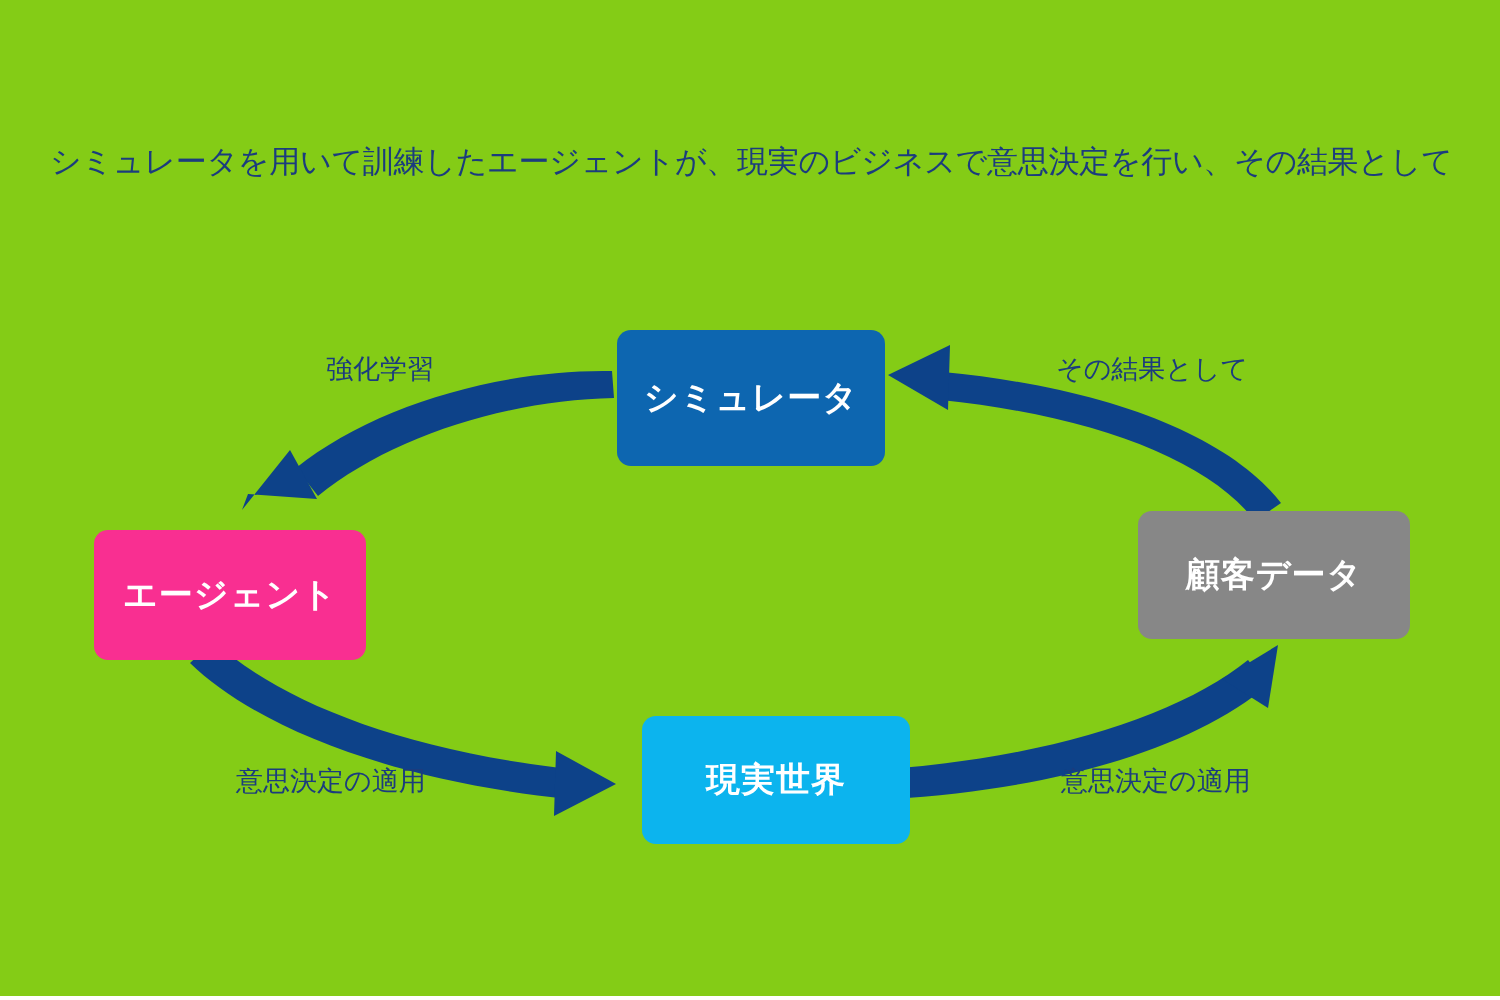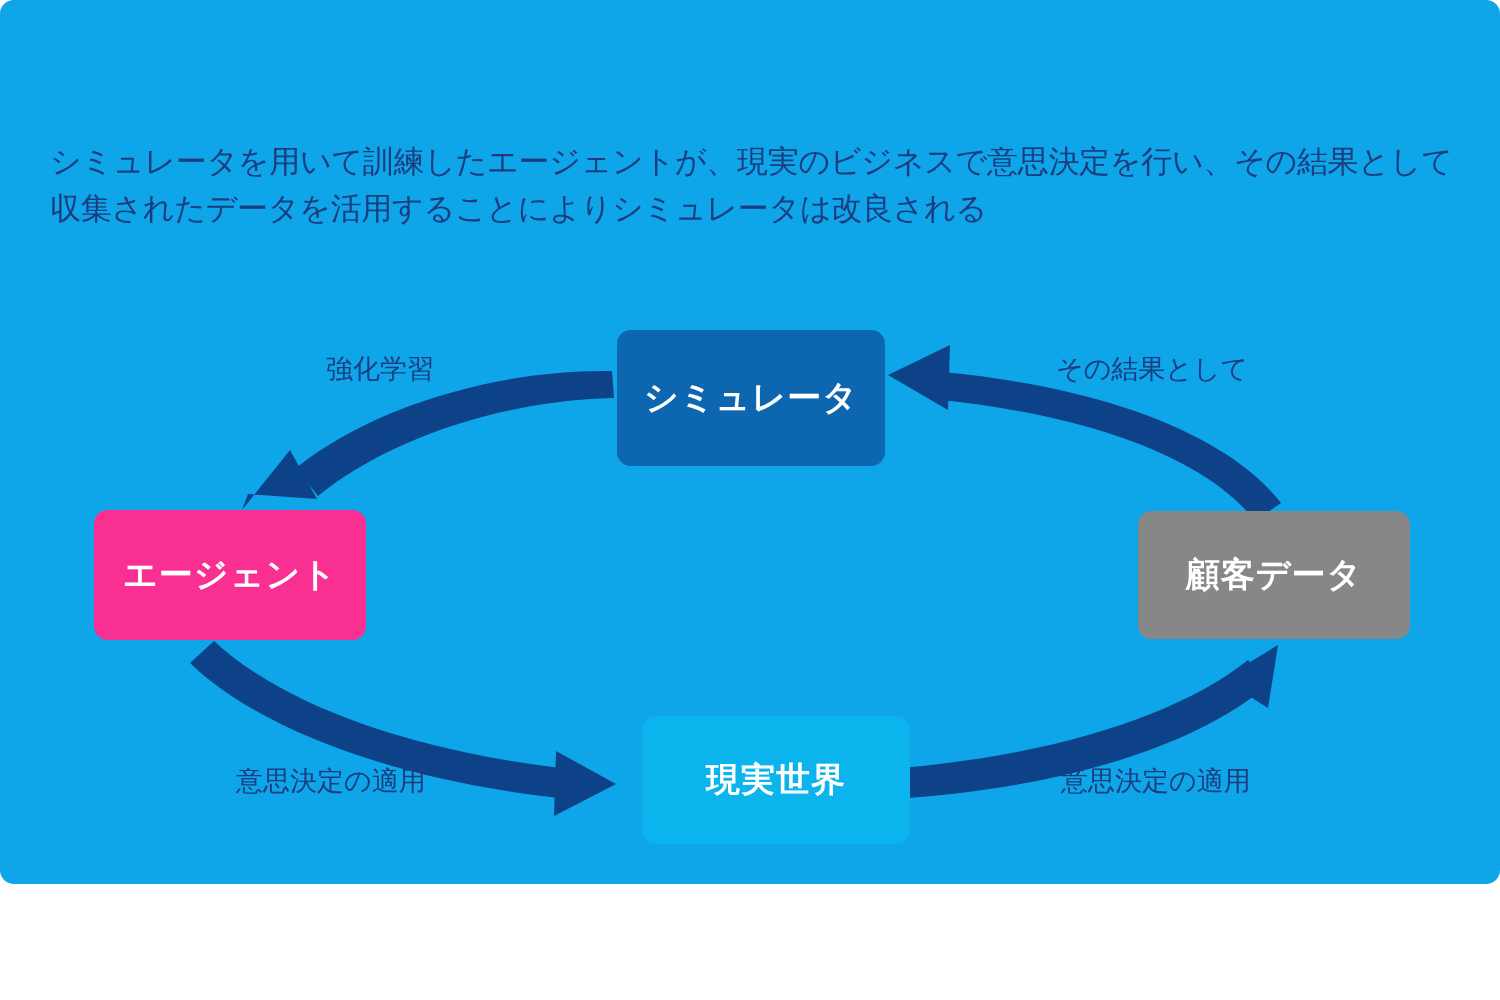--- a/index.html
+++ b/index.html
@@ -10,23 +10,22 @@
   body {
     width: 1500px;
     height: 1000px;
     font-family: "Liberation Sans", "DejaVu Sans", sans-serif;
     overflow: hidden;
     position: relative;
   }
   #canvas {
     position: relative;
     width: 1500px;
-    height: 884px;
-    background: #0ea5e9;
-    border-radius: 14px;
+    height: 996px;
+    background: #84cc16;
   }
 
   
   .title-block {
     position: absolute;
     left: 50px;
     top: 138px;
     width: 1420px;
   }
   .title-line {
@@ -88,21 +87,20 @@
   .label-apply       { left: 236px;  top: 764px; }
   .label-record      { left: 1061px; top: 764px; }
 </style>
 </head>
 <body style="background: rgb(255, 255, 255);">
 
 <div id="canvas">
 
   <div class="title-block">
     <div class="title-line" style="color: rgb(27, 60, 126);">シミュレータを用いて訓練したエージェントが、現実のビジネスで意思決定を行い、その結果として</div>
-    <div class="title-line" style="color: rgb(27, 60, 126);">収集されたデータを活用することによりシミュレータは改良される</div>
   </div>
 
   <svg id="arrow-layer" viewBox="0 0 1500 1000">
 
     <g>
       <path d="M 612,371
                C 500,369 373,406 296,468
                L 318,496
                C 392,436 508,400 614,398 Z" fill="#0d4289"></path>
       <polygon points="242,510 290,450 317,499 248,494" fill="#0d4289"></polygon>
@@ -130,21 +128,21 @@
                L 941,400
                C 1094,416 1208,460 1255,521 Z" fill="#0d4289"></path>
       <polygon points="888,375 950,345 948,410" fill="#0d4289"></polygon>
     </g>
   </svg>
 
   <div class="node node-simulator" style="background: rgb(13, 102, 176); color: rgb(255, 255, 255);">
     <span>シミュレータ</span>
   </div>
 
-  <div class="node node-agent" style="background: rgb(249, 47, 145); color: rgb(255, 255, 255);">
+  <div class="node node-agent" style="background: rgb(249, 47, 145); color: rgb(255, 255, 255); margin-top: 20px;">
     <span>エージェント</span>
   </div>
 
   <div class="node node-realworld" style="background: rgb(12, 180, 238); color: rgb(255, 255, 255); margin-left: 25px;">
     <span>現実世界</span>
   </div>
 
   <div class="node node-customerdata" style="background: rgb(135, 135, 135); color: rgb(255, 255, 255);">
     <span>顧客データ</span>
   </div>

